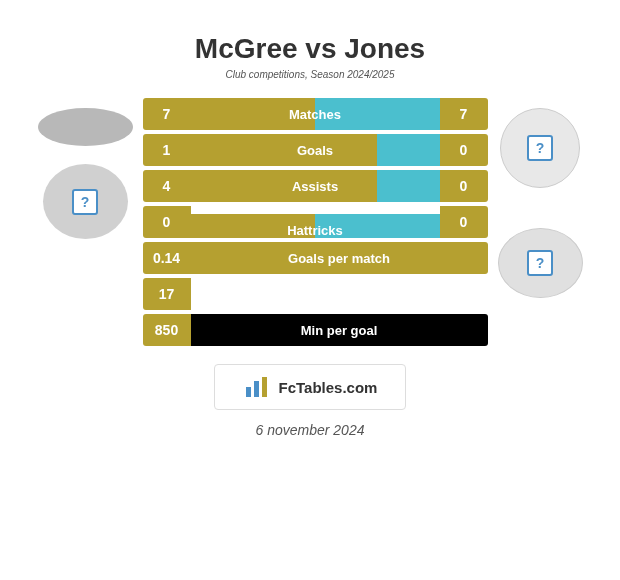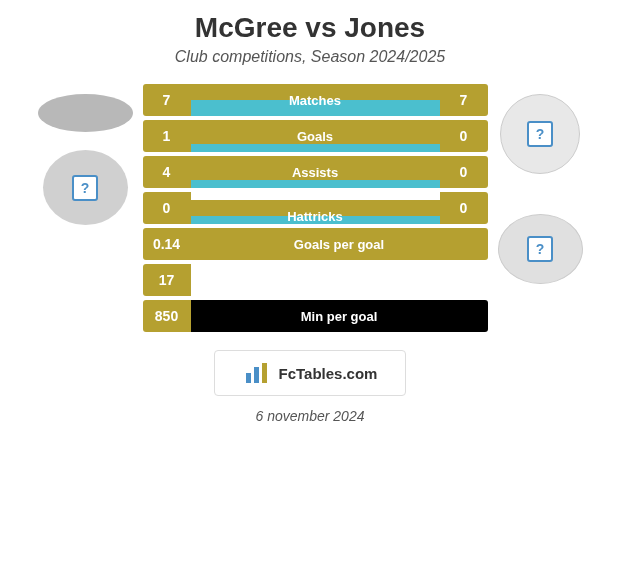--- a/index.html
+++ b/index.html
@@ -19,26 +19,26 @@
       position: relative;
       display: flex;
       flex-direction: column;
       align-items: center;
     }
 
     .title {
       font-size: 28px;
       font-weight: bold;
       color: #333;
-      margin-top: 12px;
+      margin-top: 33px;
       margin-bottom: 4px;
     }
 
     .subtitle {
-      font-size: 16px;
+      font-size: 10px;
       color: #555;
       margin-bottom: 18px;
       font-style: italic;
     }
 
     .main-content {
       display: flex;
       flex-direction: row;
       align-items: flex-start;
       width: 100%;
@@ -138,21 +138,21 @@
       text-align: center;
       display: flex;
       align-items: center;
       justify-content: center;
       height: 100%;
     }
 
     .stat-bar-container {
       flex: 1;
       display: flex;
-      flex-direction: column;
+      flex-direction: row;
       height: 100%;
       position: relative;
     }
 
     .stat-label {
       position: absolute;
       left: 0; right: 0; top: 0; bottom: 0;
       display: flex;
       align-items: center;
       justify-content: center;
@@ -266,21 +266,21 @@
         <div class="stat-bar-container" style="position:relative;margin-top:16px;">
           <div style="flex:1;background:#b5a030;height:100%;"></div>
           <div style="flex:1;background:#4bbfce;height:100%;"></div>
           <span class="stat-label">Hattricks</span>
         </div>
         <div class="stat-right-val">0</div>
       </div>
         <div class="stat-row stat-row-single">
         <div class="stat-left-val">0.14</div>
         <div class="stat-bar-container" style="background:#b5a030;">
-          <span class="stat-label">Goals per goal</span>
+          <span class="stat-label">Goals per match</span>
         </div>
       </div>
         <div class="stat-row stat-row-single">
         <div class="stat-left-val">17</div>
       </div>
         <div class="stat-row stat-row-single">
         <div class="stat-left-val">850</div>
         <div class="stat-bar-container" style="background:#000000;">
           <span class="stat-label">Min per goal</span>
         </div>

